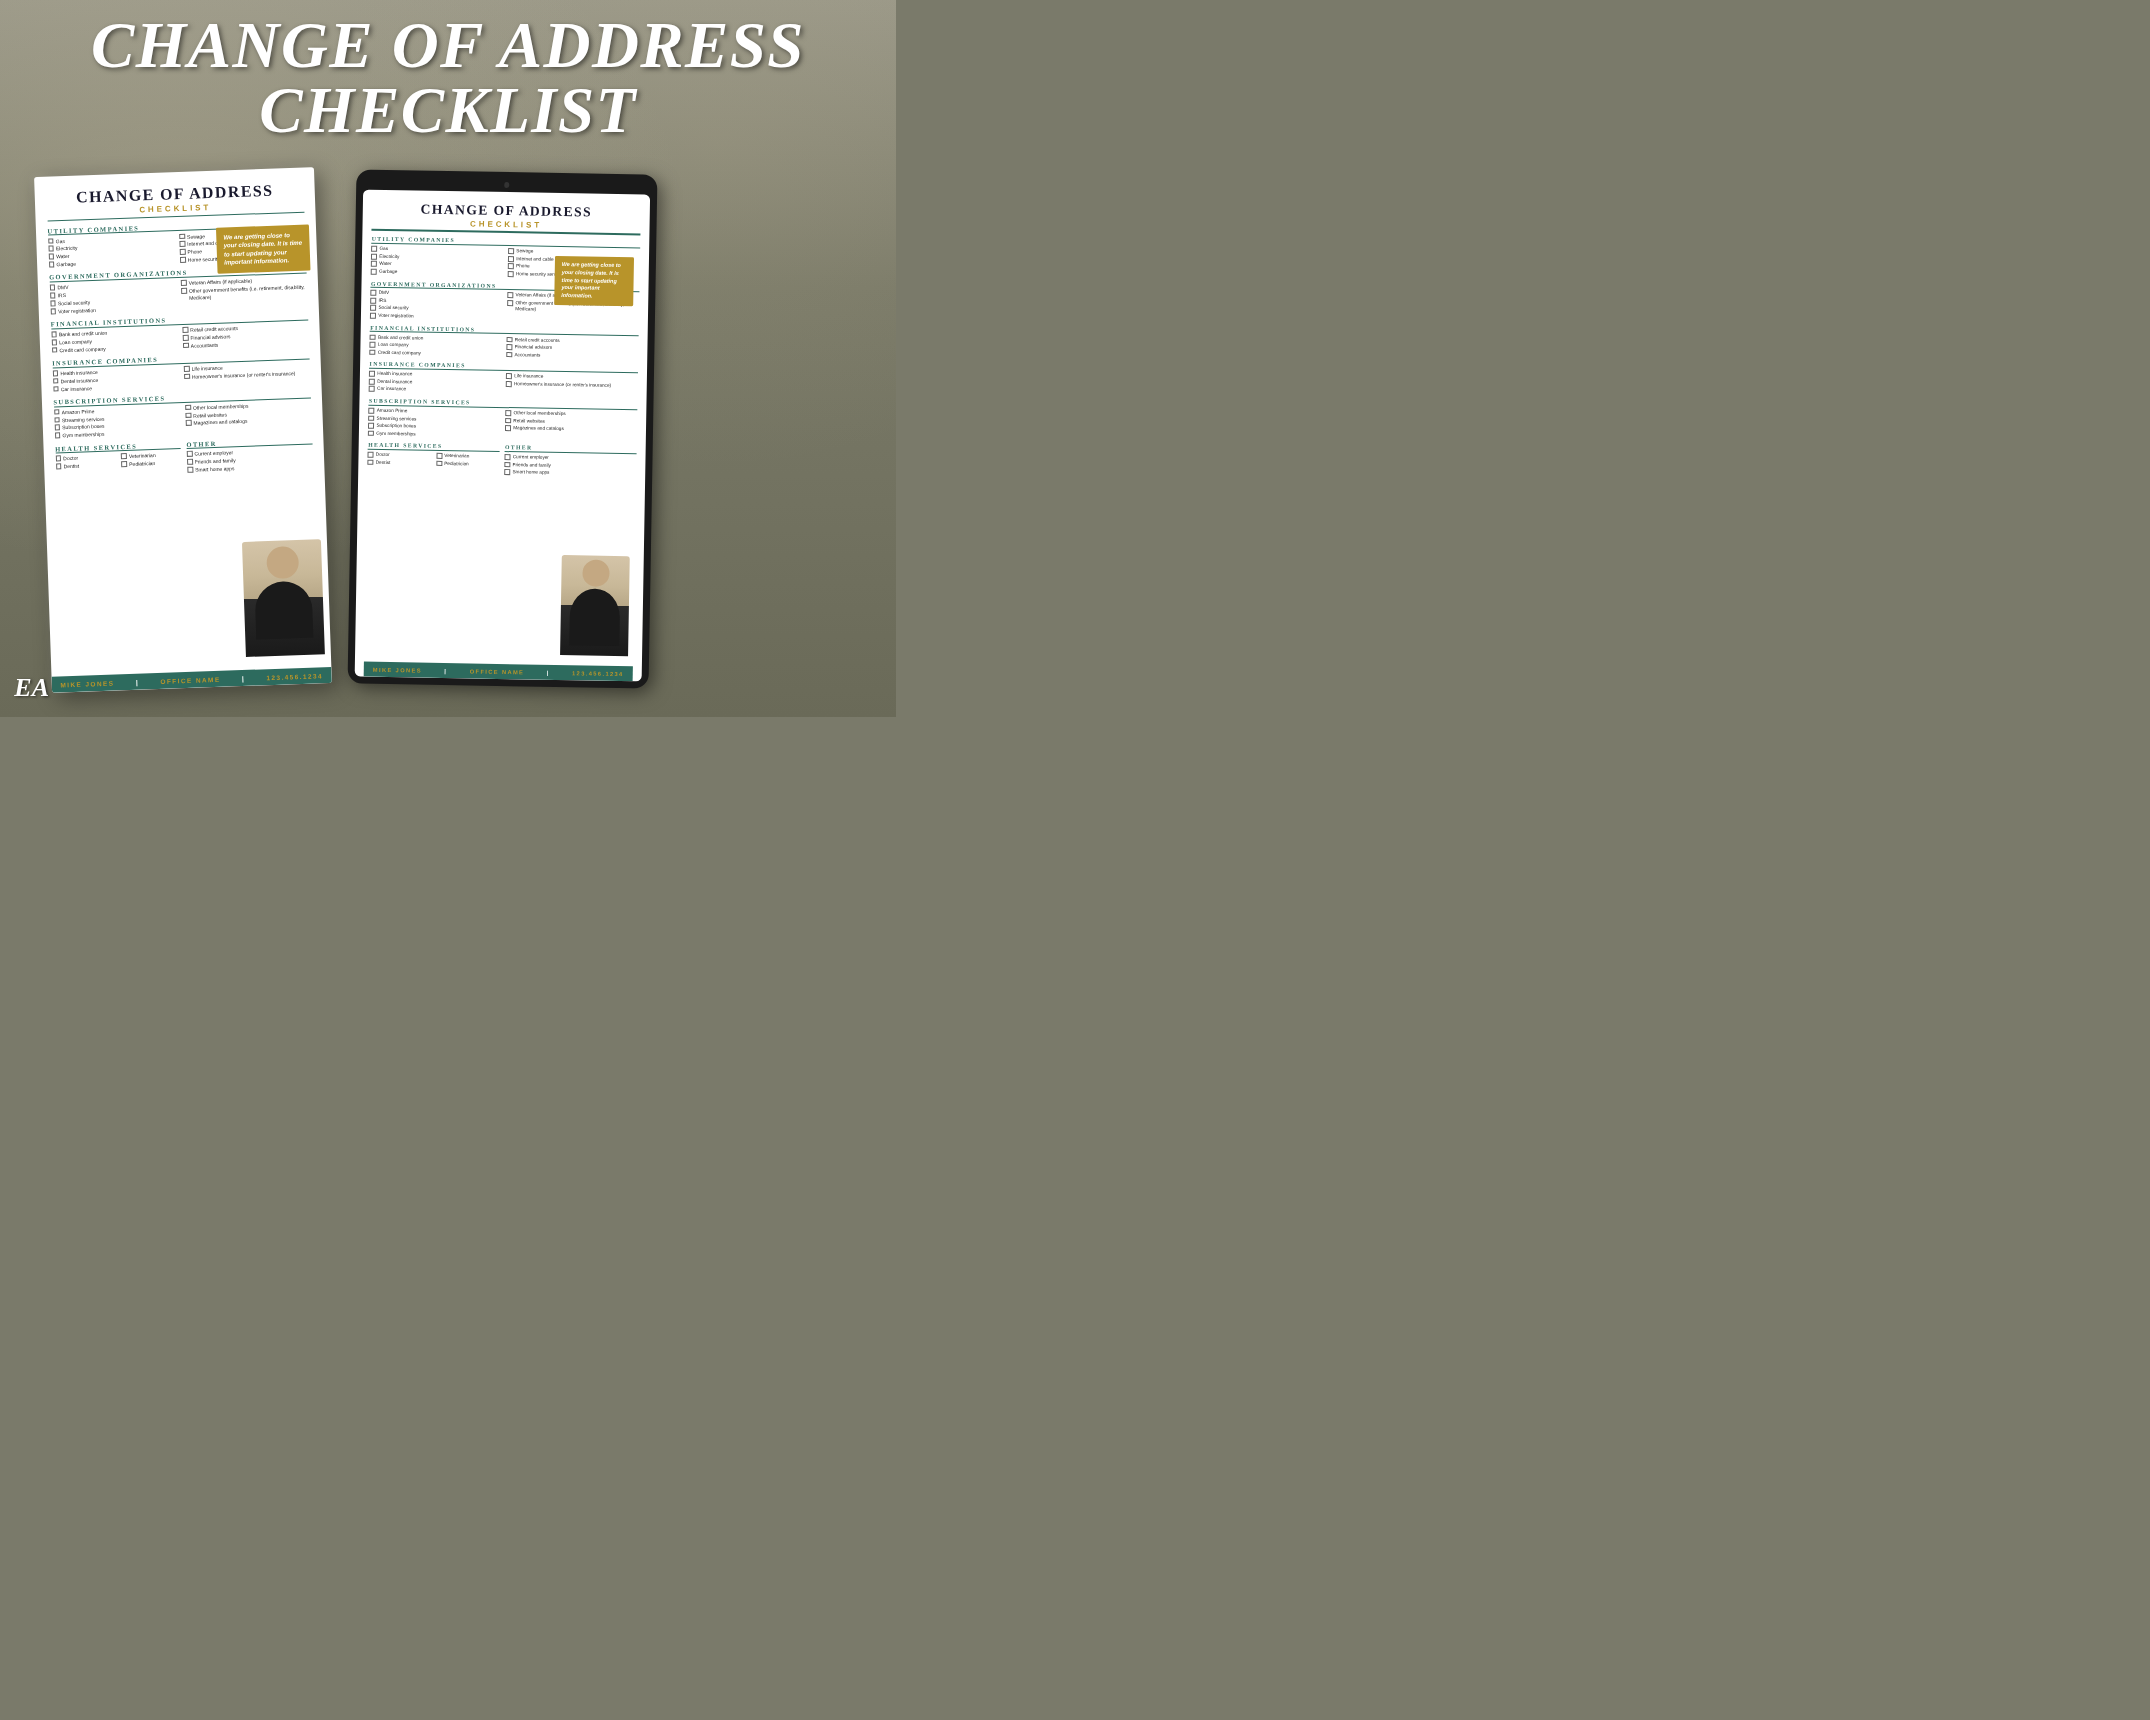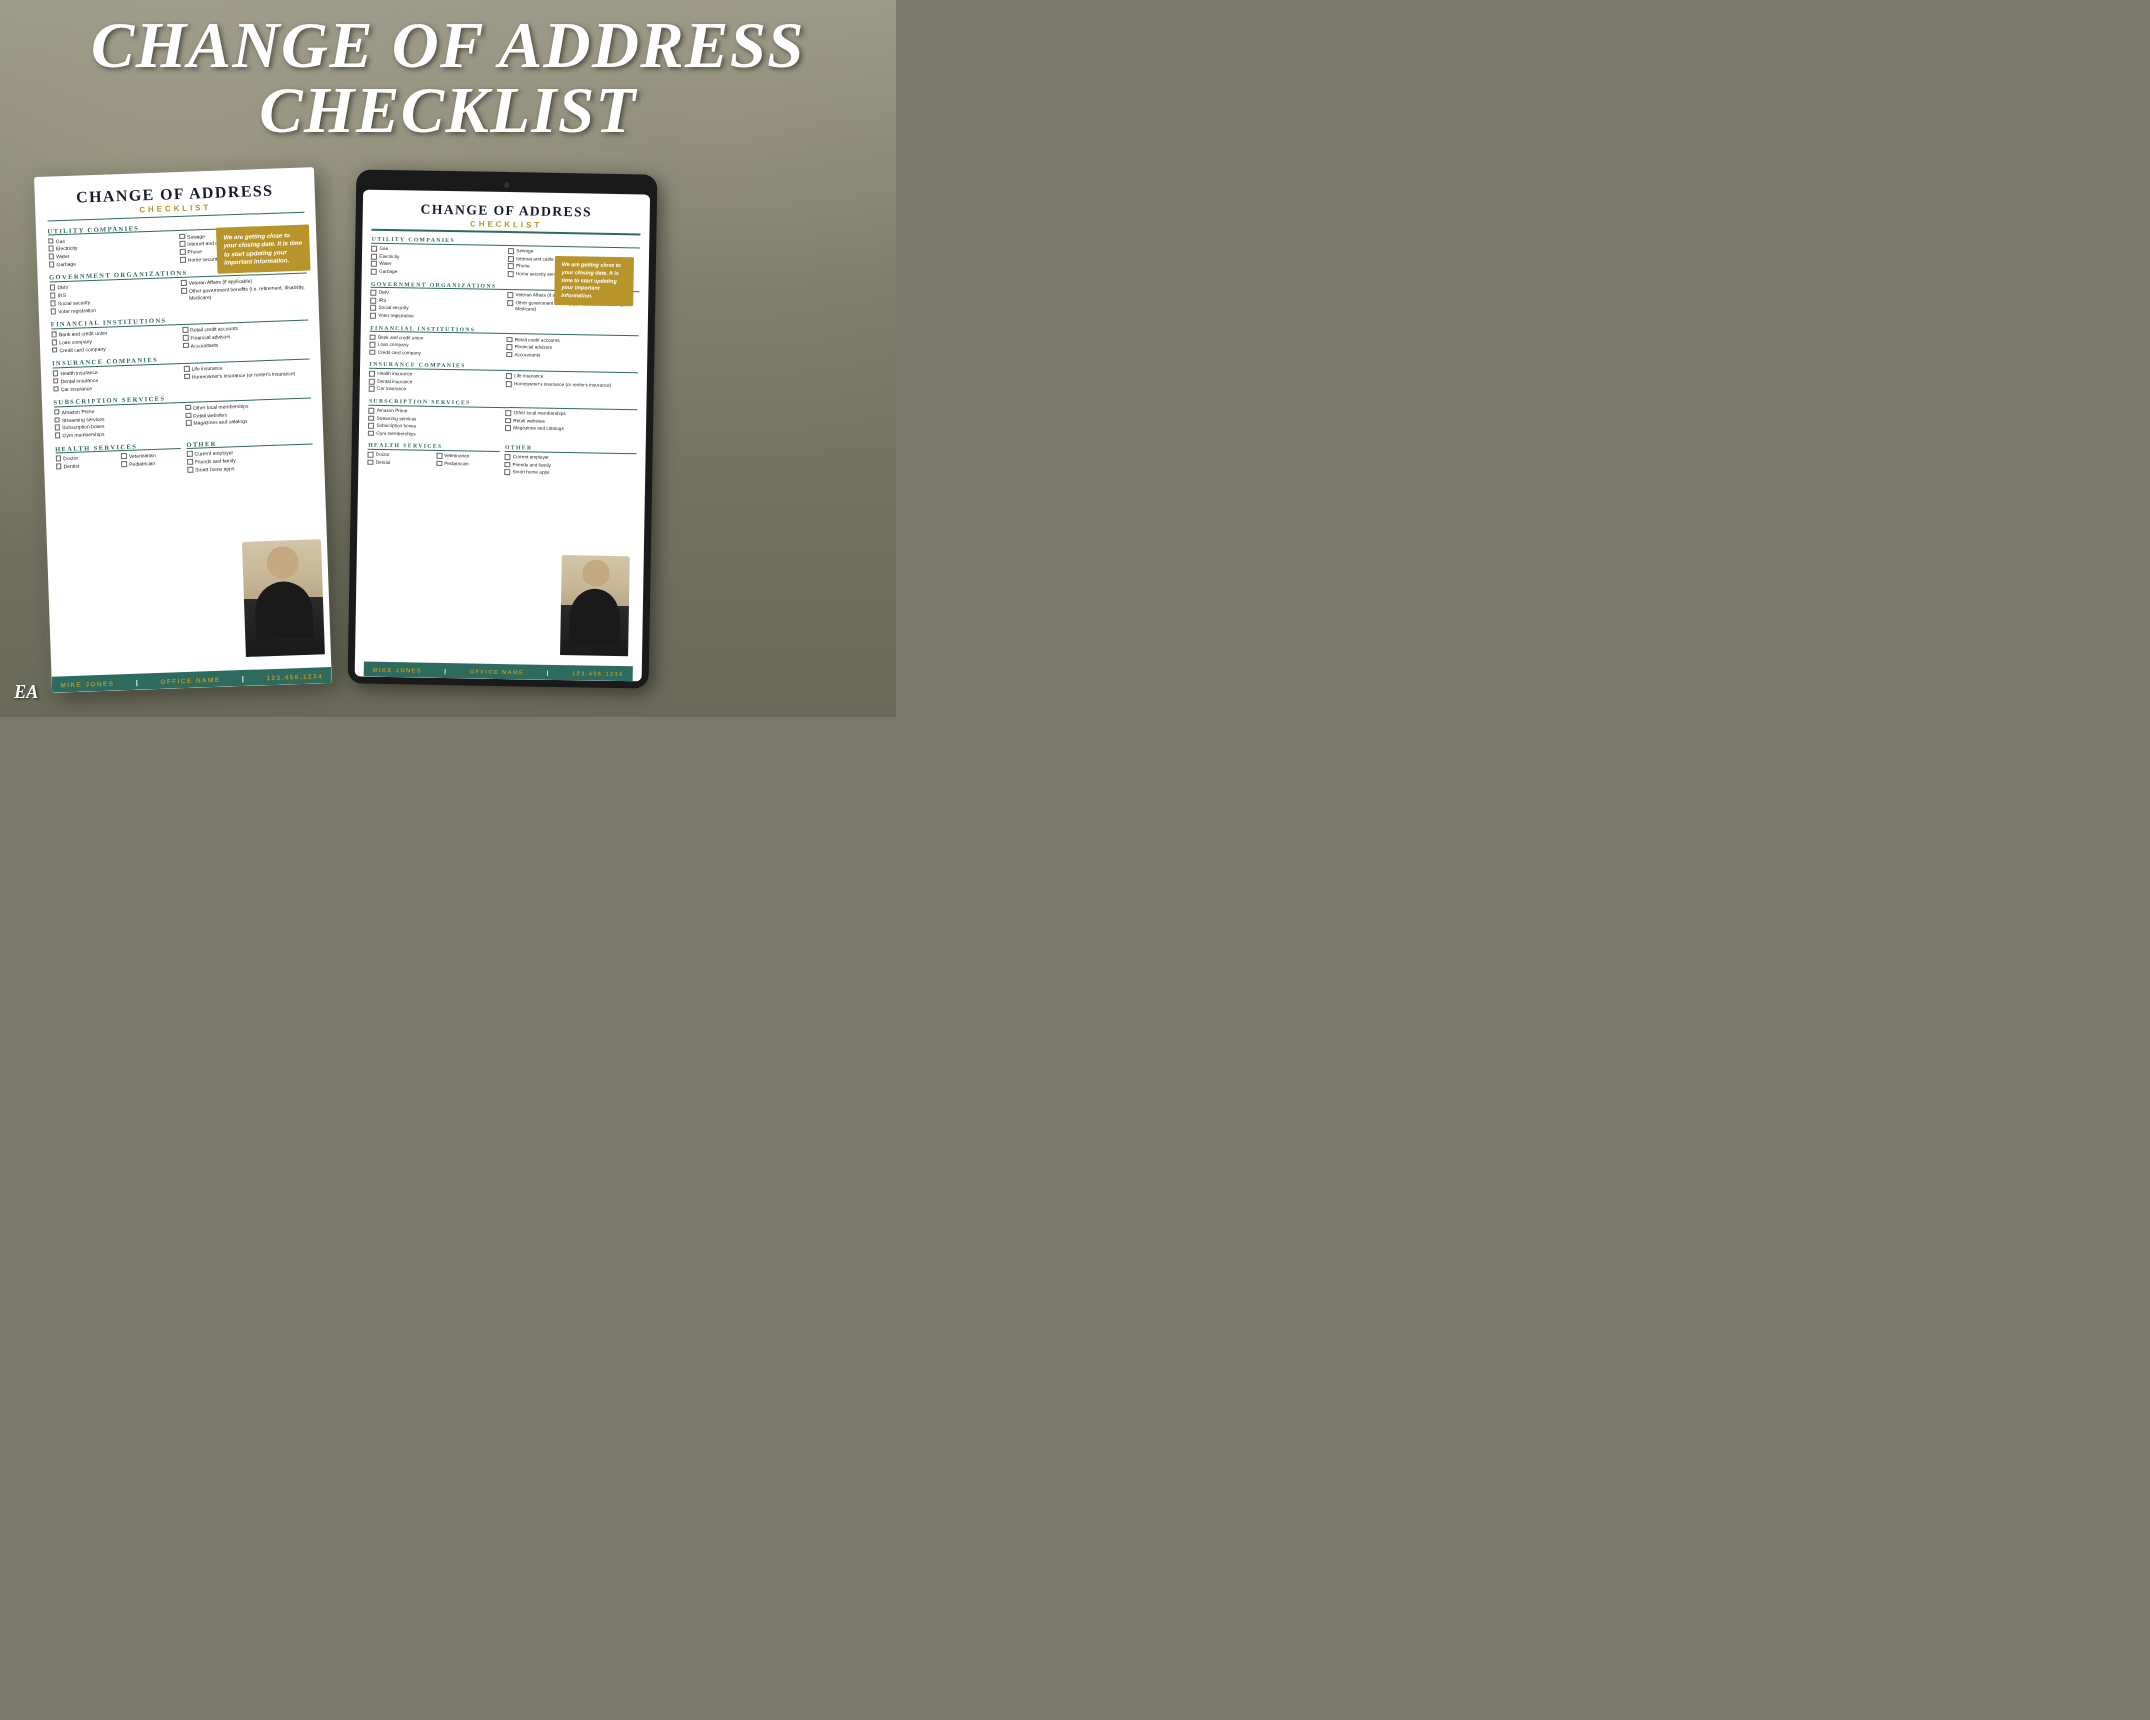--- a/index.html
+++ b/index.html
@@ -44,21 +44,21 @@
       letter-spacing: 1.4px;
     }
 
     
     .ea-logo {
       position: absolute;
       bottom: 14.3px;
       left: 14.3px;
       z-index: 20;
       color: white;
-      font-size: 18px;
+      font-size: 26px;
       font-weight: 900;
       font-style: italic;
       font-family: Georgia, serif;
       text-shadow: 1.4px 1.4px 2.9px rgba(0,0,0,0.6);
     }
 
     
     .documents-container {
       position: absolute;
       top: 172px;

